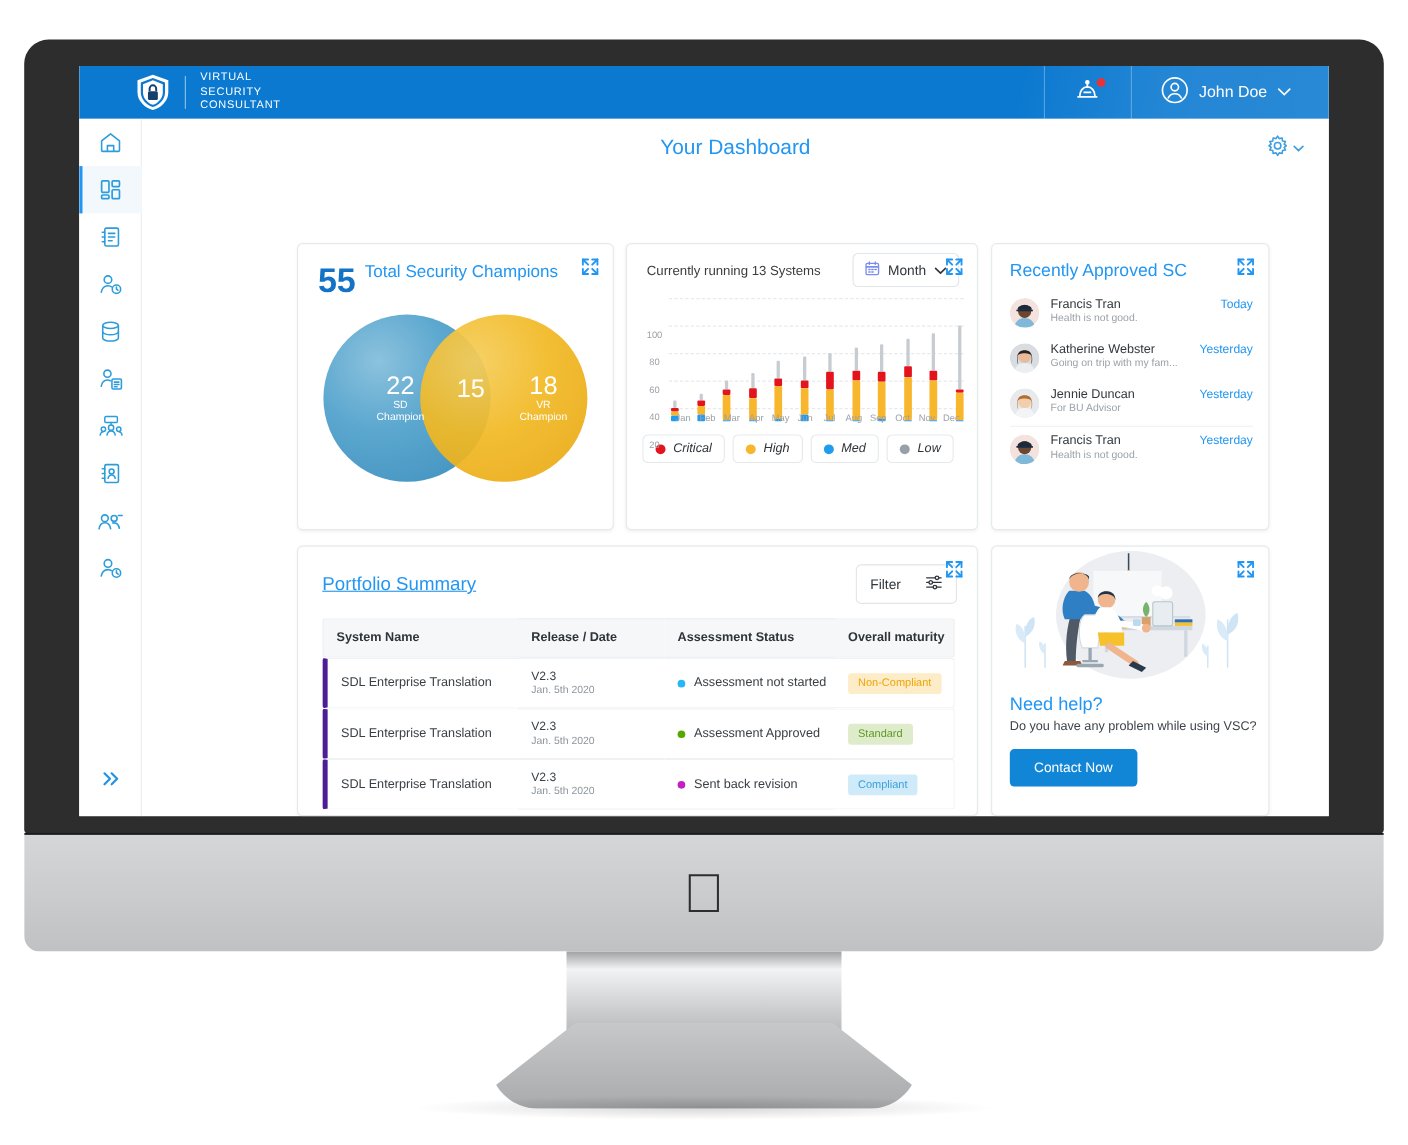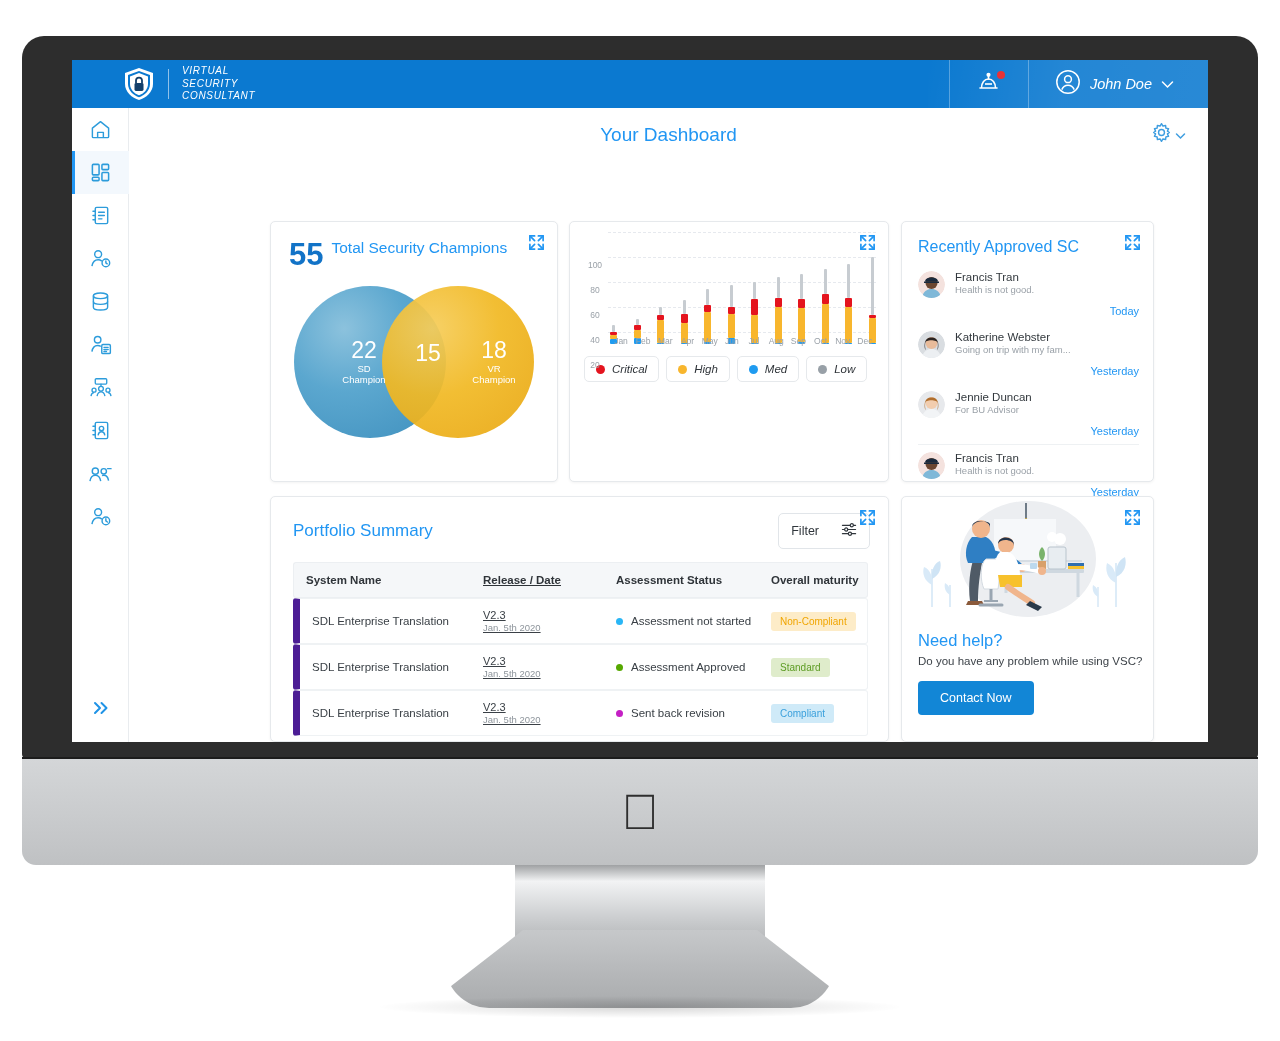--- a/index.html
+++ b/index.html
@@ -53,21 +53,21 @@
   #stand-shadow {
     position: absolute; left: 50%; top: 996px; transform: translateX(-50%);
     width: 520px; height: 22px; border-radius: 50%;
     background: radial-gradient(ellipse at center, rgba(0,0,0,0.16) 0%, rgba(0,0,0,0) 72%);
   }
 
   
   #app-header {
     position: absolute; left: 0; top: 0; width: 1136px; height: 48px;
     background: #0b79d0;
-    display: flex; align-items: center; font-style: italic;
+    display: flex; align-items: center;
   }
   #app-header::after{
     content:""; position:absolute; right:0; top:0; width:280px; height:48px;
     background: linear-gradient(100deg, rgba(255,255,255,0) 0%, rgba(255,255,255,0.10) 48%, rgba(255,255,255,0.12) 100%);
     pointer-events:none;
   }
   .brand { display:flex; align-items:center; margin-left: 52px; }
   .shield { width: 30px; height: 34px; }
   .brand-divider { width:1px; height:30px; background: rgba(255,255,255,.55); margin: 0 13px 0 14px; }
   .brand-text { color:#fff; font-size:10px; line-height:12.5px; letter-spacing:.7px; }
@@ -170,50 +170,50 @@
   #card-approved { left:772px; top:113px; width:253px; height:261px; }
   .card-title { color:#2196f3; font-size:16px; padding:16px 0 0 16px; }
   .sc-list { padding: 8px 14px 0 16px; }
   .sc-row { display:flex; align-items:flex-start; padding: 7px 0; }
   .sc-row + .sc-row { border-top:0; }
   .sc-row.sep { border-top:1px solid #eef1f3; }
   .avatar { width:27px; height:27px; border-radius:50%; flex:0 0 27px; overflow:hidden; }
   .sc-info { margin-left:10px; flex:1; min-width:0; }
   .sc-name { font-size:11.5px; color:#32383d; }
   .sc-sub { font-size:9.5px; color:#9aa1a8; margin-top:1px; white-space:nowrap; overflow:hidden; text-overflow:ellipsis; }
-  .sc-time { font-size:11px; color:#2196f3; white-space:nowrap; margin-left:6px;margin-top:34px; }
+  .sc-time { font-size:11px; color:#2196f3; white-space:nowrap; margin-left:6px; }
 
   
   #card-portfolio { left:141px; top:388px; width:619px; height:246px; }
   .port-head { display:flex; align-items:center; justify-content:space-between; padding: 16px 18px 0 22px; }
-  .port-title { color:#2196f3; font-size:17px; }
+  .port-title { color:#2196f3; font-size:17px;text-decoration:underline; }
   .filter-btn {
     display:flex; align-items:center; gap:22px;
     border:1px solid #e1e5e9; border-radius:5px; background:#fff;
     padding:8px 12px; font-size:12.5px; color:#30363c;
   }
   table { width:575px; margin:13px 0 0 22px; border-collapse:separate; border-spacing:0; }
   thead th {
     background:#f5f7f9; text-align:left; font-size:11.5px; color:#2f3439; font-weight:bold;
     padding:11px 0 11px 12px; border-top:1px solid #eceff2; border-bottom:1px solid #eceff2;
   }
   thead th:first-child { border-left:1px solid #eceff2; border-radius:3px 0 0 3px; }
   thead th:last-child { border-right:1px solid #eceff2; border-radius:0 3px 3px 0; }
   tbody td {
     padding:10px 0 10px 12px; font-size:11.5px; color:#3a4046; vertical-align:middle;
     border-top:1px solid #eff2f4; border-bottom:1px solid #eff2f4; background:#fff;
   }
-  tbody td:first-child { border-left:7px solid #4c1d95; border-radius:3px 0 0 3px; }
+  tbody td:first-child { border-left:5px solid #4c1d95; border-radius:3px 0 0 3px; }
   tbody td:last-child { border-right:1px solid #eff2f4; border-radius:0 3px 3px 0; }
   tbody tr { height:42px; }
   .rel-v { font-size:11px; color:#3a4046; }
   .rel-d { font-size:9.5px; color:#8d949b; margin-top:1px; }
   .status-cell { display:flex; align-items:center; gap:8px; }
   .badge { display:inline-block; padding:4px 9px; border-radius:3px; font-size:10px; }
-  .col-sys { width:178px; } .col-rel { width:133px;text-decoration:underline; } .col-sta { width:155px; } .col-mat { width:109px; }
+  .col-sys { width:178px; } .col-rel { width:133px; } .col-sta { width:155px; } .col-mat { width:109px; }
 
   
   #card-help { left:772px; top:388px; width:253px; height:246px; }
   .illus { position:relative; width:253px; height:130px; }
   .help-title { color:#2196f3; font-size:16.5px; padding: 4px 0 0 16px; }
   .help-sub { color:#3d4349; font-size:11.5px; padding: 5px 0 0 16px; }
   .contact-btn {
     margin: 14px 0 0 16px; background:#1286d6; color:#fff;
     border:none; border-radius:4px; padding:10px 22px; font-size:12.5px;
     font-family:"Liberation Sans", sans-serif; cursor:pointer;
@@ -463,20 +463,39 @@
             <path d="M7 2 H2 V7"></path>
               <path d="M2 2 L7 7"></path>
             <path d="M11 2 H16 V7"></path>
               <path d="M16 2 L11 7"></path>
             <path d="M7 16 H2 V11"></path>
               <path d="M2 16 L7 11"></path>
             <path d="M11 16 H16 V11"></path>
               <path d="M16 16 L11 11"></path>
           </svg>
         </span>
+        <div class="sub-row">
+          <span class="sub-text">Currently running 13 Systems</span>
+          <div class="month-btn">
+            <span>
+              <svg width="14" height="14" viewBox="0 0 15 15" fill="none" stroke="#7b8cf0" stroke-width="1.3">
+                <rect x="1.4" y="2.6" width="12.2" height="11" rx="1.4"></rect>
+                <path d="M1.4 6 H13.6" stroke-width="1.6"></path>
+                <path d="M4.6 1.3 V3.6 M10.4 1.3 V3.6" stroke-linecap="round"></path>
+                <path d="M4 8.6 h1.4 M7 8.6 h1.4 M10 8.6 h1.4 M4 11 h1.4 M7 11 h1.4" stroke-linecap="round"></path>
+              </svg>
+            </span>
+            <span>Month</span>
+            <span>
+              <svg width="12" height="8" viewBox="0 0 12 8" fill="none" stroke="#30363c" stroke-width="1.5">
+                <path d="M1.5 2 L6 6.3 L10.5 2" stroke-linecap="round"></path>
+              </svg>
+            </span>
+          </div>
+        </div>
 
         <div class="plot" id="findings-plot">
           <div id="grid-layer">
               <div class="gridline" style="top: 100px;"></div>
               <div class="ytick" style="top: 100px;">20</div>
               <div class="gridline" style="top: 75px;"></div>
               <div class="ytick" style="top: 75px;">40</div>
               <div class="gridline" style="top: 50px;"></div>
               <div class="ytick" style="top: 50px;">60</div>
               <div class="gridline" style="top: 25px;"></div>

